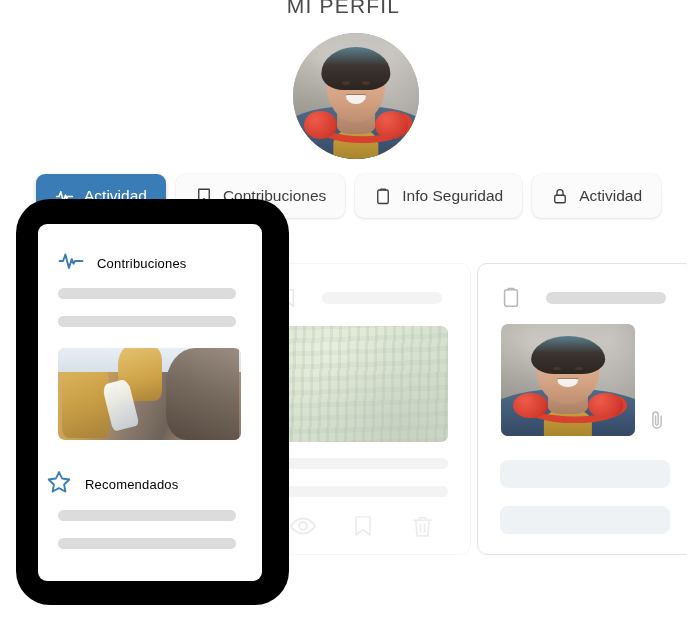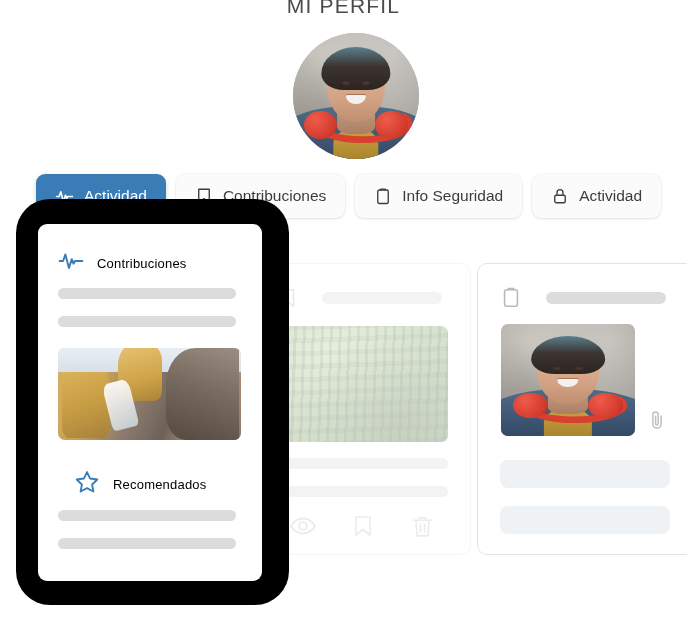--- a/index.html
+++ b/index.html
@@ -441,21 +441,21 @@
     <div class="bar" style="position:absolute;left:20px;top:92px;width:178px;"></div>
 
     <div class="thumb" style="position:absolute;left:20px;top:124px;width:183px;height:92px;">
       <div class="img-cleanup">
         <i class="sky"></i>
         <i class="glove2"></i>
         <i class="bottle"></i>
       </div>
     </div>
 
-    <div class="sec-head" style="position:absolute;left:36px;top:245px;">
+    <div class="sec-head" style="position:absolute;left:8px;top:245px;">
       <span>
         <svg width="26" height="26" viewBox="0 0 24 24" fill="none" stroke="#3a7cb5" stroke-width="1.7" stroke-linecap="round" stroke-linejoin="round">
           <path d="M12 2.8l2.9 6 6.6.9-4.8 4.6 1.2 6.5L12 17.7 6.1 20.8l1.2-6.5L2.5 9.7l6.6-.9z"></path>
         </svg>
       </span>
       <span class="sec-title">Recomendados</span>
     </div>
 
     <div class="bar" style="position:absolute;left:20px;top:286px;width:178px;"></div>
     <div class="bar" style="position:absolute;left:20px;top:314px;width:178px;"></div>

